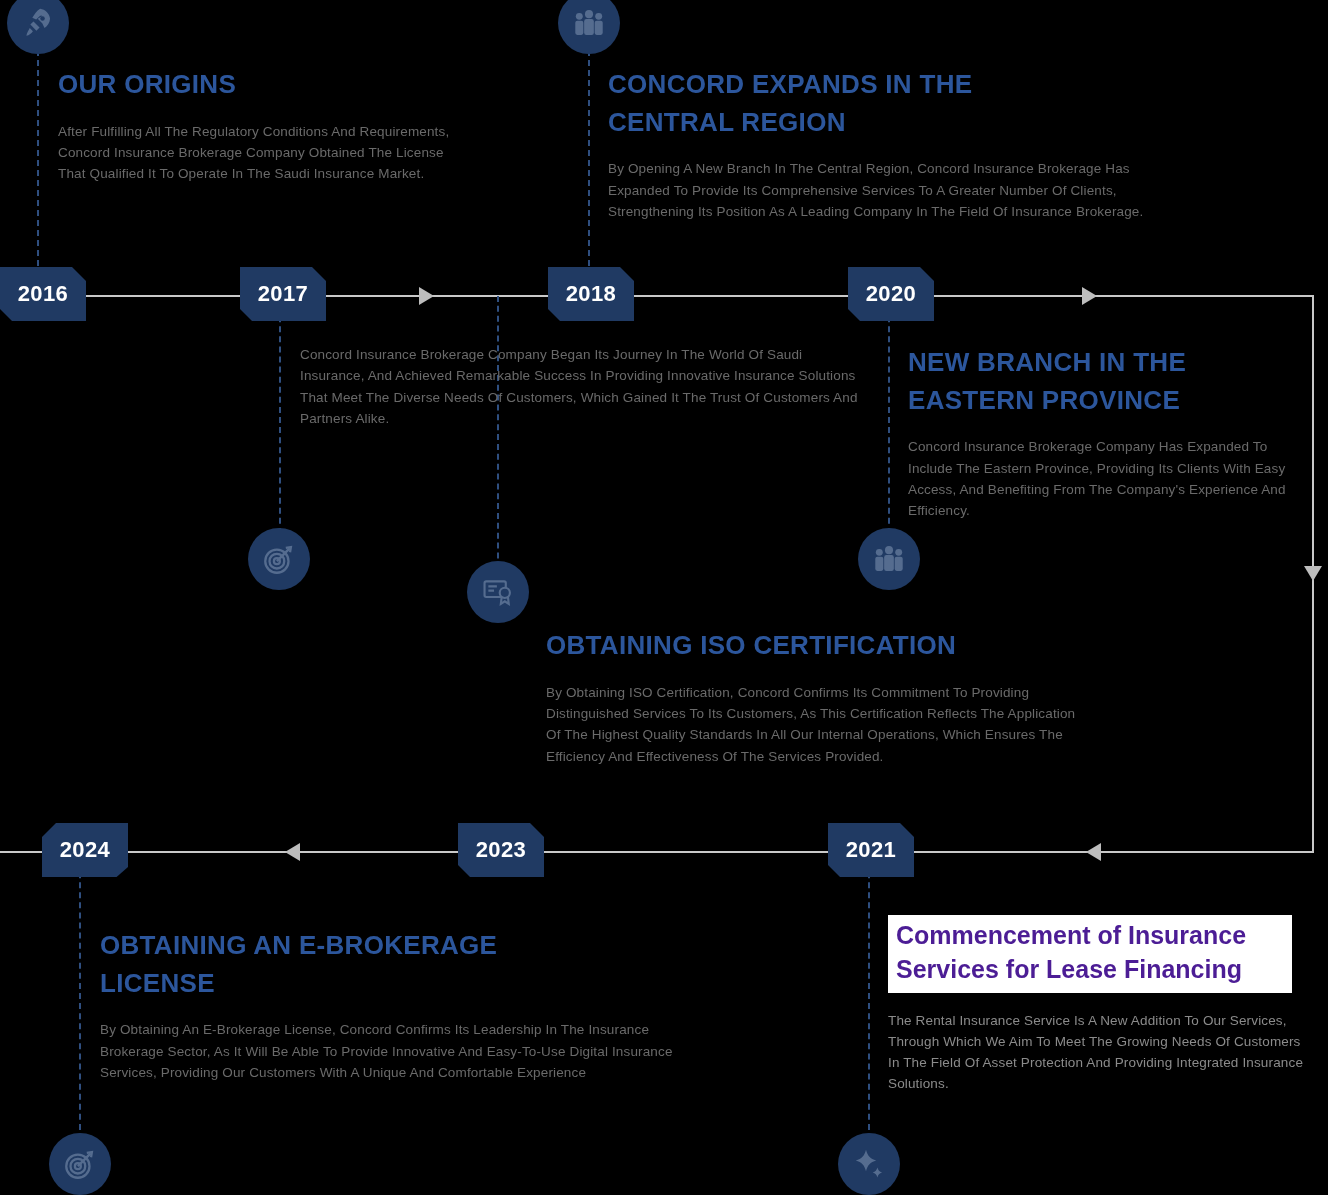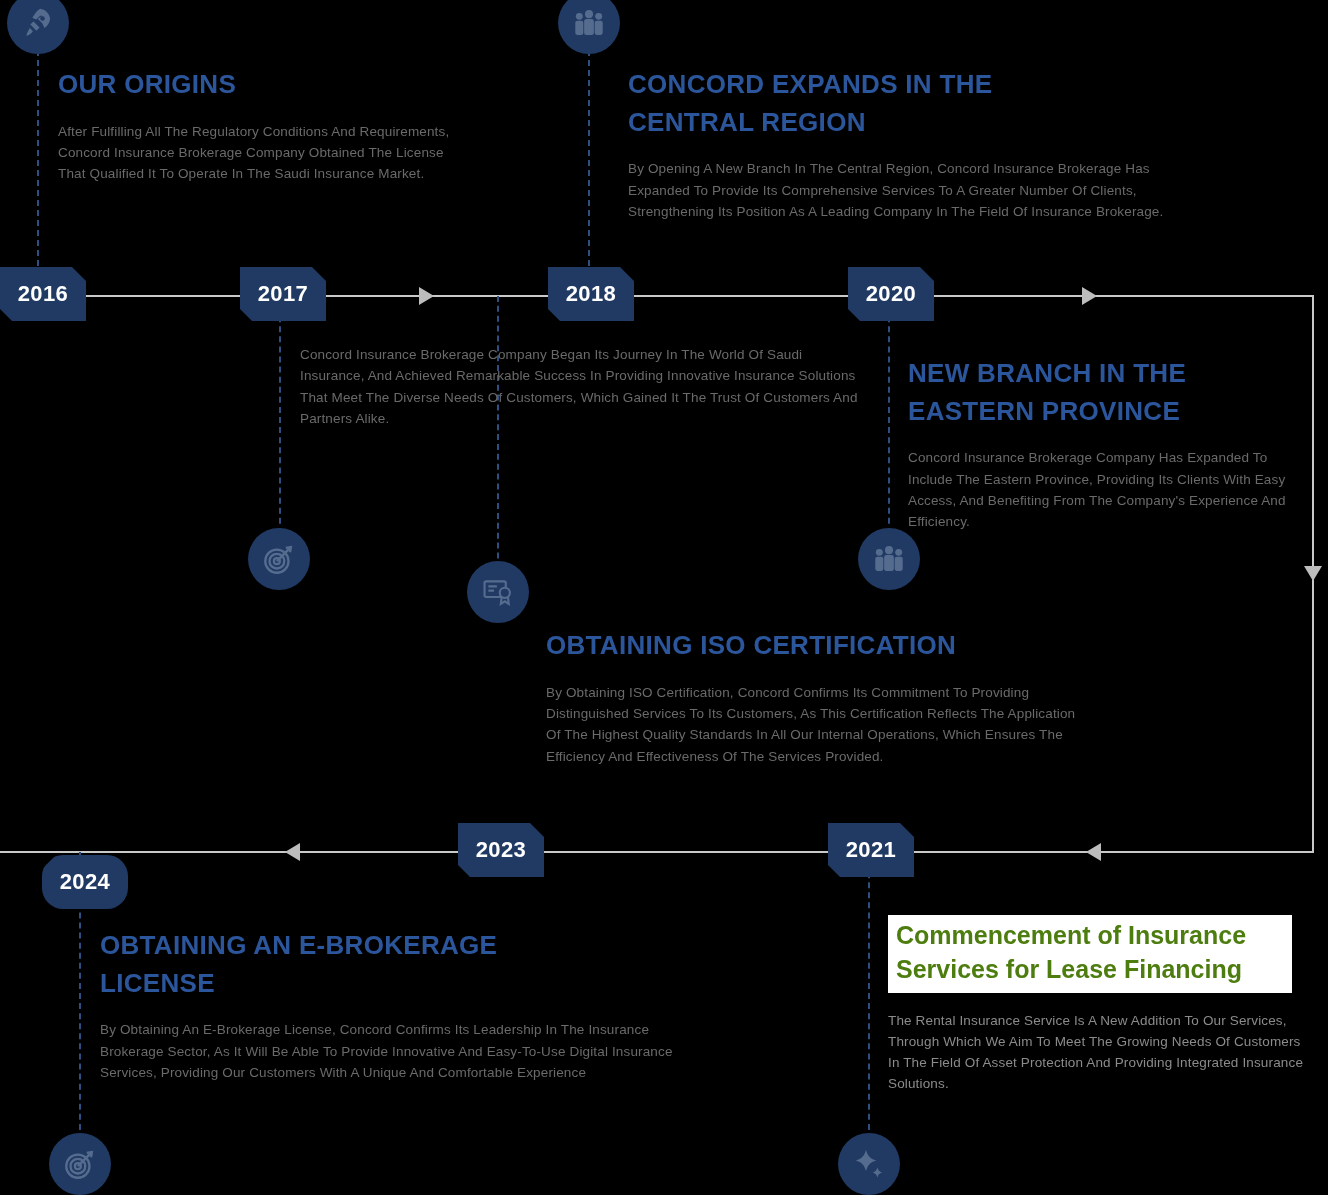--- a/index.html
+++ b/index.html
@@ -117,21 +117,21 @@
   .block p {
     margin: 0;
     font-size: 13.5px;
     line-height: 1.58;
     color: #6a6a6a;
     letter-spacing: 0.15px;
   }
   
   .plate h3 {
     background: #ffffff;
-    color: #4d7c0f;
+    color: #4c1d95;
     display: inline-block;
     padding: 4px 8px 6px 8px;
     font-size: 25px;
     line-height: 1.35;
     letter-spacing: 0;
   }
   .plate p { color: #8b8b8b; }
 </style>
 </head>
 <body>
@@ -243,51 +243,51 @@
   <div class="year-badge notch" style="left:240px; top:267px;text-align:center;">
     <span>2017</span>
   </div>
   <div class="year-badge notch" style="left:548px; top:267px;">
     <span>2018</span>
   </div>
   <div class="year-badge notch" style="left:848px; top:267px;">
     <span>2020</span>
   </div>
 
-  <div class="year-badge notch-mirror" style="left:42px;  top:855px;border-radius:21px;">
+  <div class="year-badge notch-mirror" style="left:42px;  top:823px;">
     <span>2024</span>
   </div>
   <div class="year-badge notch" style="left:458px; top:823px;">
     <span>2023</span>
   </div>
   <div class="year-badge notch" style="left:828px; top:823px;">
     <span>2021</span>
   </div>
 
   <div class="block" style="left:58px; top:66px; width:396px;">
     <h3>OUR ORIGINS</h3>
     <p>After Fulfilling All The Regulatory Conditions And Requirements, Concord Insurance Brokerage Company Obtained The License That Qualified It To Operate In The Saudi Insurance Market.</p>
   </div>
 
   <div class="block" style="left:300px; top:344px; width:570px;">
     <p>Concord Insurance Brokerage Company Began Its Journey In The World Of Saudi Insurance, And Achieved Remarkable Success In Providing Innovative Insurance Solutions That Meet The Diverse Needs Of Customers, Which Gained It The Trust Of Customers And Partners Alike.</p>
   </div>
 
-  <div class="block" style="left:608px; top:66px; width:540px;margin-left:20px;">
+  <div class="block" style="left:608px; top:66px; width:540px;">
     <h3 style="max-width:400px;">CONCORD EXPANDS IN THE CENTRAL REGION</h3>
     <p>By Opening A New Branch In The Central Region, Concord Insurance Brokerage Has Expanded To Provide Its Comprehensive Services To A Greater Number Of Clients, Strengthening Its Position As A Leading Company In The Field Of Insurance Brokerage.</p>
   </div>
 
   <div class="block" style="left:546px; top:627px; width:540px;">
     <h3>OBTAINING ISO CERTIFICATION</h3>
     <p>By Obtaining ISO Certification, Concord Confirms Its Commitment To Providing Distinguished Services To Its Customers, As This Certification Reflects The Application Of The Highest Quality Standards In All Our Internal Operations, Which Ensures The Efficiency And Effectiveness Of The Services Provided.</p>
   </div>
 
   <div class="block" style="left:908px; top:344px; width:392px;">
-    <h3 style="max-width:300px;margin-top:11px;">NEW BRANCH IN THE EASTERN PROVINCE</h3>
+    <h3 style="max-width:300px;">NEW BRANCH IN THE EASTERN PROVINCE</h3>
     <p>Concord Insurance Brokerage Company Has Expanded To Include The Eastern Province, Providing Its Clients With Easy Access, And Benefiting From The Company's Experience And Efficiency.</p>
   </div>
 
   <div class="block plate" style="left:888px; top:915px; width:418px;">
     <h3 style="max-width:388px;">Commencement of Insurance Services for Lease Financing</h3>
     <p>The Rental Insurance Service Is A New Addition To Our Services, Through Which We Aim To Meet The Growing Needs Of Customers In The Field Of Asset Protection And Providing Integrated Insurance Solutions.</p>
   </div>
 
   <div class="block" style="left:100px; top:915px; width:580px;">
     <h3 style="max-width:420px;margin-top:12px;">OBTAINING AN E-BROKERAGE LICENSE</h3>

